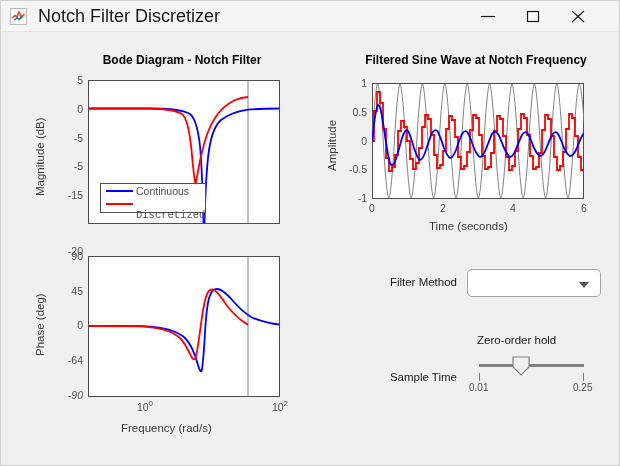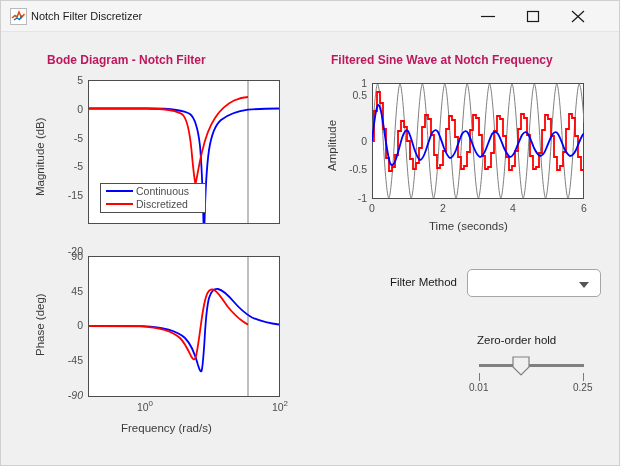--- a/index.html
+++ b/index.html
@@ -36,22 +36,22 @@
     position: absolute;
     left: 9px; top: 7px;
     width: 17px; height: 17px;
     background: #ffffff;
     border: 1px solid #b9b9b9;
     box-sizing: border-box;
     overflow: hidden;
   }
   .title-text {
     position: absolute;
-    left: 30px; top: 7px;
-    font-size: 11px;
+    left: 37px; top: 7px;
+    font-size: 18px;
     color: #1a1a1a;
     line-height: 17px;
     white-space: nowrap;
   }
   .winbtn {
     position: absolute;
     top: 0;
     width: 45px;
     height: 31px;
   }
@@ -59,22 +59,22 @@
   #btn-min { left: 465px; }
   #btn-max { left: 510px; }
   #btn-close { left: 555px; }
 
   
   .plot-svg { position: absolute; display: block; }
   .axis-title {
     position: absolute;
     font-size: 12px;
     font-weight: bold;
-    color: #be185d;
-    text-align: left;
+    color: #000000;
+    text-align: center;
     white-space: nowrap;
   }
   .axis-label {
     position: absolute;
     font-size: 11.5px;
     color: #3a3a3a;
     white-space: nowrap;
   }
   .axis-label.vert {
     transform-origin: 0 0;
@@ -207,28 +207,28 @@
              C117,59 121,47 127,38 C132,30 139,24 146,20.5
              C152,18 157,17.2 160,17"></path>
 
     <g>
       <rect x="12.5" y="103.5" width="105" height="29" fill="#ffffff" stroke="#4d4d4d" stroke-width="1"></rect>
       <line x1="18" y1="111" x2="45" y2="111" stroke="#0000ff" stroke-width="2"></line>
       <line x1="18" y1="124" x2="45" y2="124" stroke="#ff0000" stroke-width="2"></line>
     </g>
   </svg>
   <div class="tick-lbl" style="left:135px; top:184px;">Continuous</div>
-  <div class="tick-lbl" style="left:135px; top:197px;">Discretized</div>
+  <div class="tick-lbl" style="left:135px; top:208px;font-family:Liberation Mono, monospace;">Discretized</div>
 
   <div class="axis-label vert" style="left:33px; top:355px;">Phase (deg)</div>
 
   <div class="tick-lbl r" style="left:46px; top:249px; width:36px;">90</div>
   <div class="tick-lbl r" style="left:46px; top:284px; width:36px;">45</div>
   <div class="tick-lbl r" style="left:46px; top:318px; width:36px;">0</div>
-  <div class="tick-lbl r" style="left:46px; top:353px; width:36px;">-45</div>
+  <div class="tick-lbl r" style="left:46px; top:353px; width:36px;">-64</div>
   <div class="tick-lbl r" style="left:46px; top:388px; width:36px;font-style:italic;">-90</div>
 
   <svg class="plot-svg" style="left:87px; top:255px;" width="192" height="141" viewBox="0 0 192 141">
     <rect x="0.5" y="0.5" width="191" height="140" fill="#ffffff" stroke="#4d4d4d" stroke-width="1"></rect>
     <line x1="160" y1="1" x2="160" y2="140" stroke="#bfbfbf" stroke-width="2"></line>
 
     <path fill="none" stroke="#0000ff" stroke-width="1.8" d="M1,70 L55,70.2 C75,71 88,74 97,82 C103,88 107,98 110,109
              C111.5,114 112.5,116 113.5,115 C114.5,113 115.5,100 116.5,85
              C117.5,66 119,50 121,42 C123,35.5 126,32.5 130,33
              C135,34 140,39 146,46 C152,53 158,58 164,61.5
@@ -247,21 +247,21 @@
   <div class="tick-lbl c" style="left:261px; top:398px; width:36px;">
     <span>10</span><sup style="font-size:8px;">2</sup>
   </div>
   <div class="axis-label" style="left:120px; top:421px;">Frequency (rad/s)</div>
 
   <div class="axis-title" style="left:330px; top:52px; width:290px;">Filtered Sine Wave at Notch Frequency</div>
 
   <div class="axis-label vert" style="left:325px; top:170px;">Amplitude</div>
 
   <div class="tick-lbl r" style="left:334px; top:76px;  width:32px;">1</div>
-  <div class="tick-lbl r" style="left:334px; top:88px; width:32px;">0.5</div>
+  <div class="tick-lbl r" style="left:334px; top:105px; width:32px;">0.5</div>
   <div class="tick-lbl r" style="left:334px; top:134px; width:32px;">0</div>
   <div class="tick-lbl r" style="left:334px; top:162px; width:32px;">-0.5</div>
   <div class="tick-lbl r" style="left:334px; top:191px; width:32px;">-1</div>
 
   <svg class="plot-svg" style="left:371px; top:82px;" width="212" height="116" viewBox="0 0 212 116">
     <rect x="0.5" y="0.5" width="211" height="115" fill="#ffffff" stroke="#4d4d4d" stroke-width="1"></rect>
 
     <path fill="none" stroke="#808080" stroke-width="1" d="M0,58 C1.6,29 4,1 5.6,1 C7.2,1 9.6,29 11.2,58 C12.8,87 15.2,115 16.8,115
              C18.4,115 20.8,87 22.4,58 C24,29 26.4,1 28,1 C29.6,1 32,29 33.6,58
              C35.2,87 37.6,115 39.2,115 C40.8,115 43.2,87 44.8,58
@@ -319,20 +319,21 @@
   <div class="tick-lbl c" style="left:568px; top:201px; width:30px;">6</div>
   <div class="axis-label" style="left:428px; top:219px;">Time (seconds)</div>
 
   <div class="ctrl-label" style="left:360px; top:275px; width:96px;">Filter Method</div>
 
   <div class="dropdown">
     <span class="dd-text">Zero-order hold</span>
     <span class="dd-arrow"></span>
   </div>
 
+  <div class="ctrl-label" style="left:356px; top:370px; width:100px;">Sample Time</div>
 
   <div class="slider-track"></div>
   <div class="slider-thumb">
     <svg width="18" height="20" viewBox="0 0 18 20">
       <path d="M1,1 L17,1 L17,11 L9,19 L1,11 Z" fill="#f0f0f0" stroke="#808080" stroke-width="1.2"></path>
     </svg>
   </div>
   <div class="slider-tick slider-min-tick"></div>
   <div class="slider-tick slider-max-tick"></div>
   <div class="slider-endlbl" style="left:468px;">0.01</div>

